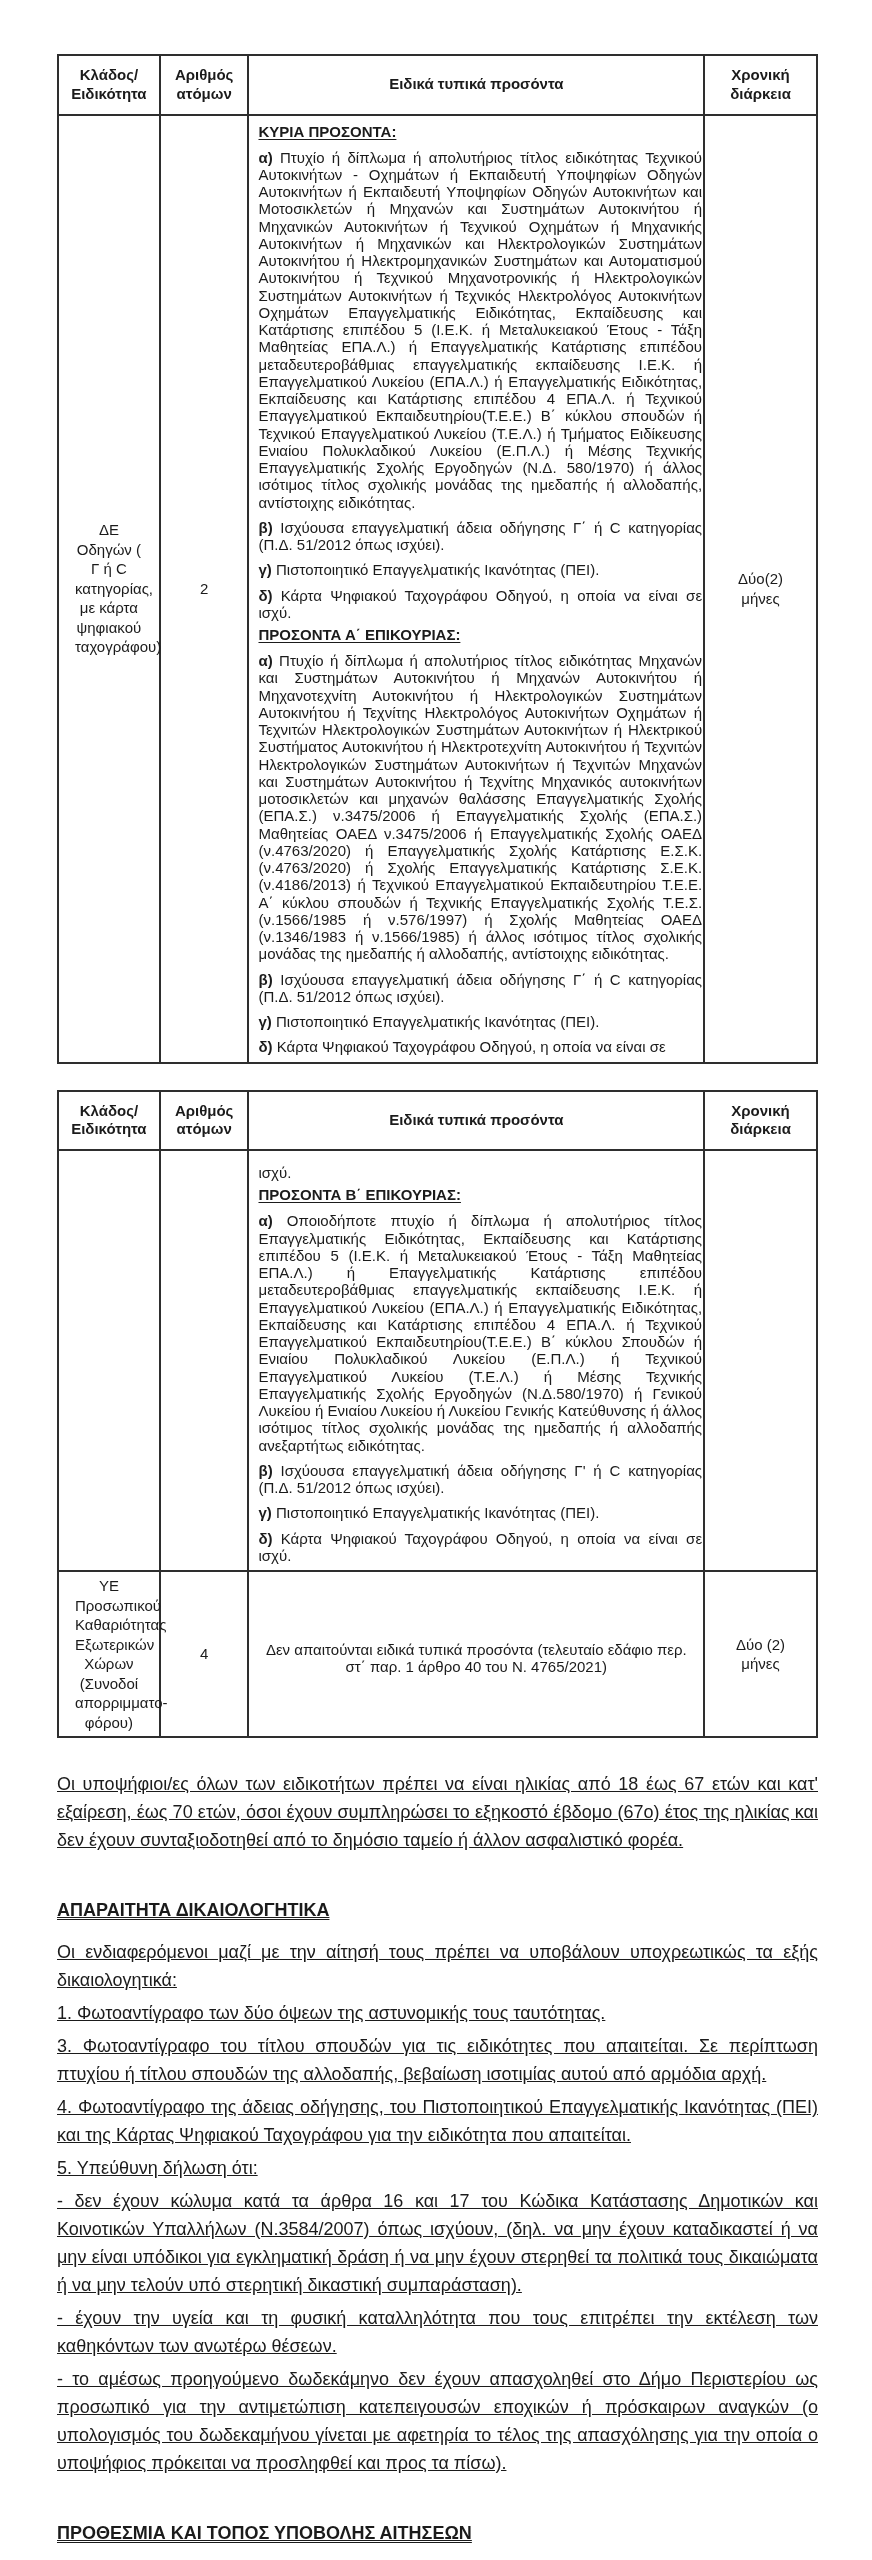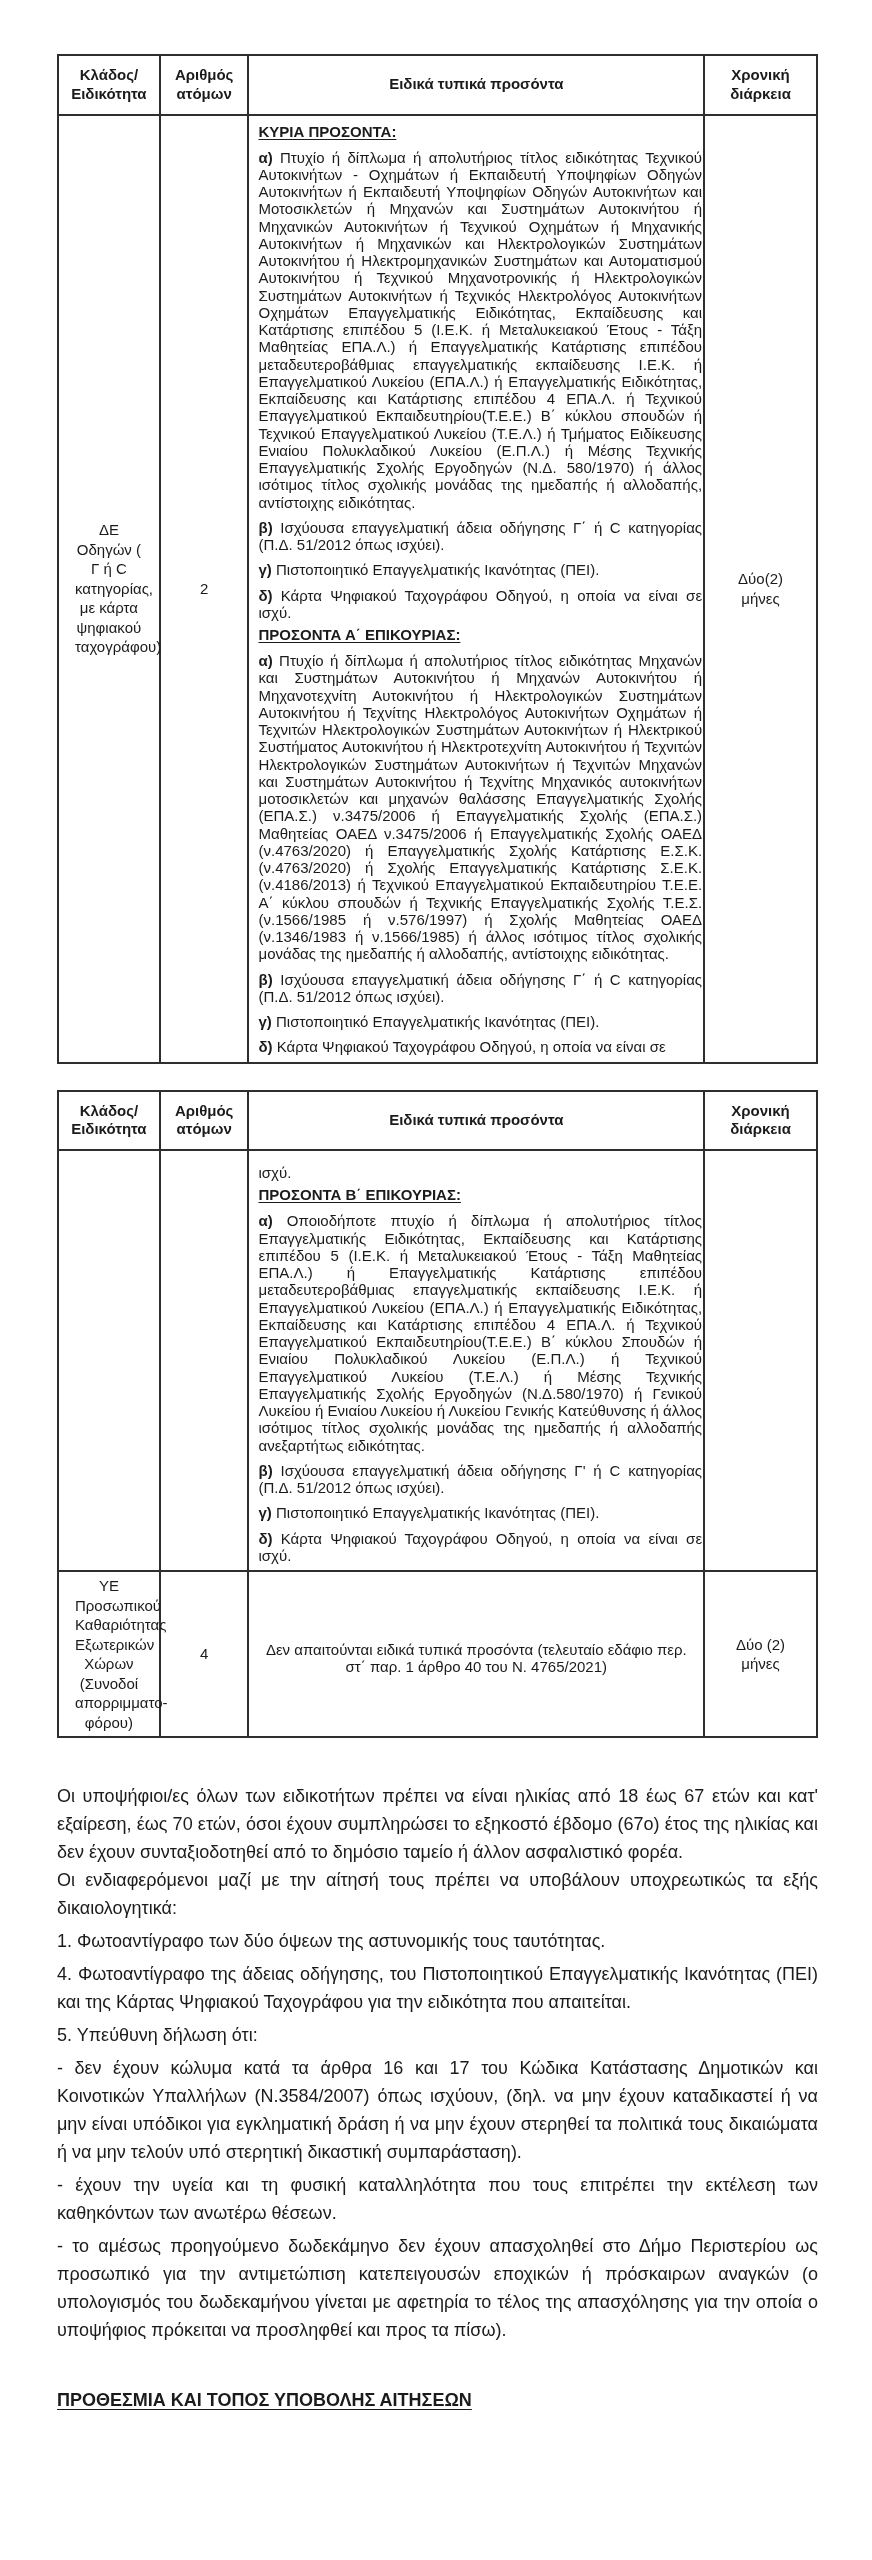--- a/index.html
+++ b/index.html
@@ -17,21 +17,21 @@
   .col-qual{width:452px;}
   .col-dur{width:112px;}
   td.spec, td.num, td.dur{font-size:15px;text-align:center;line-height:1.3;padding:4px 16px;}
   td.qual{vertical-align:top;padding:5px 1px 6px 9px;}
   .qp{margin:8px 0 5px 0;font-size:15px;line-height:1.15;text-align:justify;}
   .qp:last-child{margin-bottom:0;}
   .qh{margin:2px 0 4px 0;font-size:15px;line-height:1.2;font-weight:bold;
       text-decoration:underline;text-underline-offset:2px;text-align:left;}
   .pfx{font-weight:bold;}
   .tbl-gap{height:26px;}
-  .sec{margin-top:44px;}
+  .sec{margin-top:32px;text-decoration:underline;}
   .bp{font-size:18px;line-height:28px;text-align:justify;margin:0 0 0 0;}
   .bhead{font-size:18px;line-height:28px;font-weight:bold;text-decoration:underline;
          text-underline-offset:3px;margin:42px 0 14px 0;}
   .bitem{font-size:18px;line-height:28px;text-align:justify;margin:5px 0;}
 </style>
 </head>
 <body>
 
 <div class="page">
 
@@ -105,23 +105,25 @@
         <p class="qp" style="text-align:center;">Δεν απαιτούνται ειδικά τυπικά προσόντα (τελευταίο εδάφιο περ. στ΄ παρ. 1 άρθρο 40 του Ν. 4765/2021)</p>
       </td>
       <td class="dur">Δύο (2) μήνες</td>
     </tr>
   </tbody>
     </table>
 
   <div class="sec">
     <p class="bp">Οι υποψήφιοι/ες όλων των ειδικοτήτων πρέπει να είναι ηλικίας από 18 έως 67 ετών και κατ' εξαίρεση, έως 70 ετών, όσοι έχουν συμπληρώσει το εξηκοστό έβδομο (67ο) έτος της ηλικίας και δεν έχουν συνταξιοδοτηθεί από το δημόσιο ταμείο ή άλλον ασφαλιστικό φορέα.</p>
 
+    <p class="bhead">ΑΠΑΡΑΙΤΗΤΑ ΔΙΚΑΙΟΛΟΓΗΤΙΚΑ</p>
     <p class="bp">Οι ενδιαφερόμενοι μαζί με την αίτησή τους πρέπει να υποβάλουν υποχρεωτικώς τα εξής δικαιολογητικά:</p>
 
     <p class="bitem">1. Φωτοαντίγραφο των δύο όψεων της αστυνομικής τους ταυτότητας.</p>
+    <p class="bitem">3. Φωτοαντίγραφο του τίτλου σπουδών για τις ειδικότητες που απαιτείται. Σε περίπτωση πτυχίου ή τίτλου σπουδών της αλλοδαπής, βεβαίωση ισοτιμίας αυτού από αρμόδια αρχή.</p>
     <p class="bitem">4. Φωτοαντίγραφο της άδειας οδήγησης, του Πιστοποιητικού Επαγγελματικής Ικανότητας (ΠΕΙ) και της Κάρτας Ψηφιακού Ταχογράφου για την ειδικότητα που απαιτείται.</p>
     <p class="bitem">5. Υπεύθυνη δήλωση ότι:</p>
 
     <p class="bitem">- δεν έχουν κώλυμα κατά τα άρθρα 16 και 17 του Κώδικα Κατάστασης Δημοτικών και Κοινοτικών Υπαλλήλων (Ν.3584/2007) όπως ισχύουν, (δηλ. να μην έχουν καταδικαστεί ή να μην είναι υπόδικοι για εγκληματική δράση ή να μην έχουν στερηθεί τα πολιτικά τους δικαιώματα ή να μην τελούν υπό στερητική δικαστική συμπαράσταση).</p>
     <p class="bitem">- έχουν την υγεία και τη φυσική καταλληλότητα που τους επιτρέπει την εκτέλεση των καθηκόντων των ανωτέρω θέσεων.</p>
     <p class="bitem">- το αμέσως προηγούμενο δωδεκάμηνο δεν έχουν απασχοληθεί στο Δήμο Περιστερίου ως προσωπικό για την αντιμετώπιση κατεπειγουσών εποχικών ή πρόσκαιρων αναγκών (ο υπολογισμός του δωδεκαμήνου γίνεται με αφετηρία το τέλος της απασχόλησης για την οποία ο υποψήφιος πρόκειται να προσληφθεί και προς τα πίσω).</p>
 
     <p class="bhead">ΠΡΟΘΕΣΜΙΑ ΚΑΙ ΤΟΠΟΣ ΥΠΟΒΟΛΗΣ ΑΙΤΗΣΕΩΝ</p>
 
   </div>

